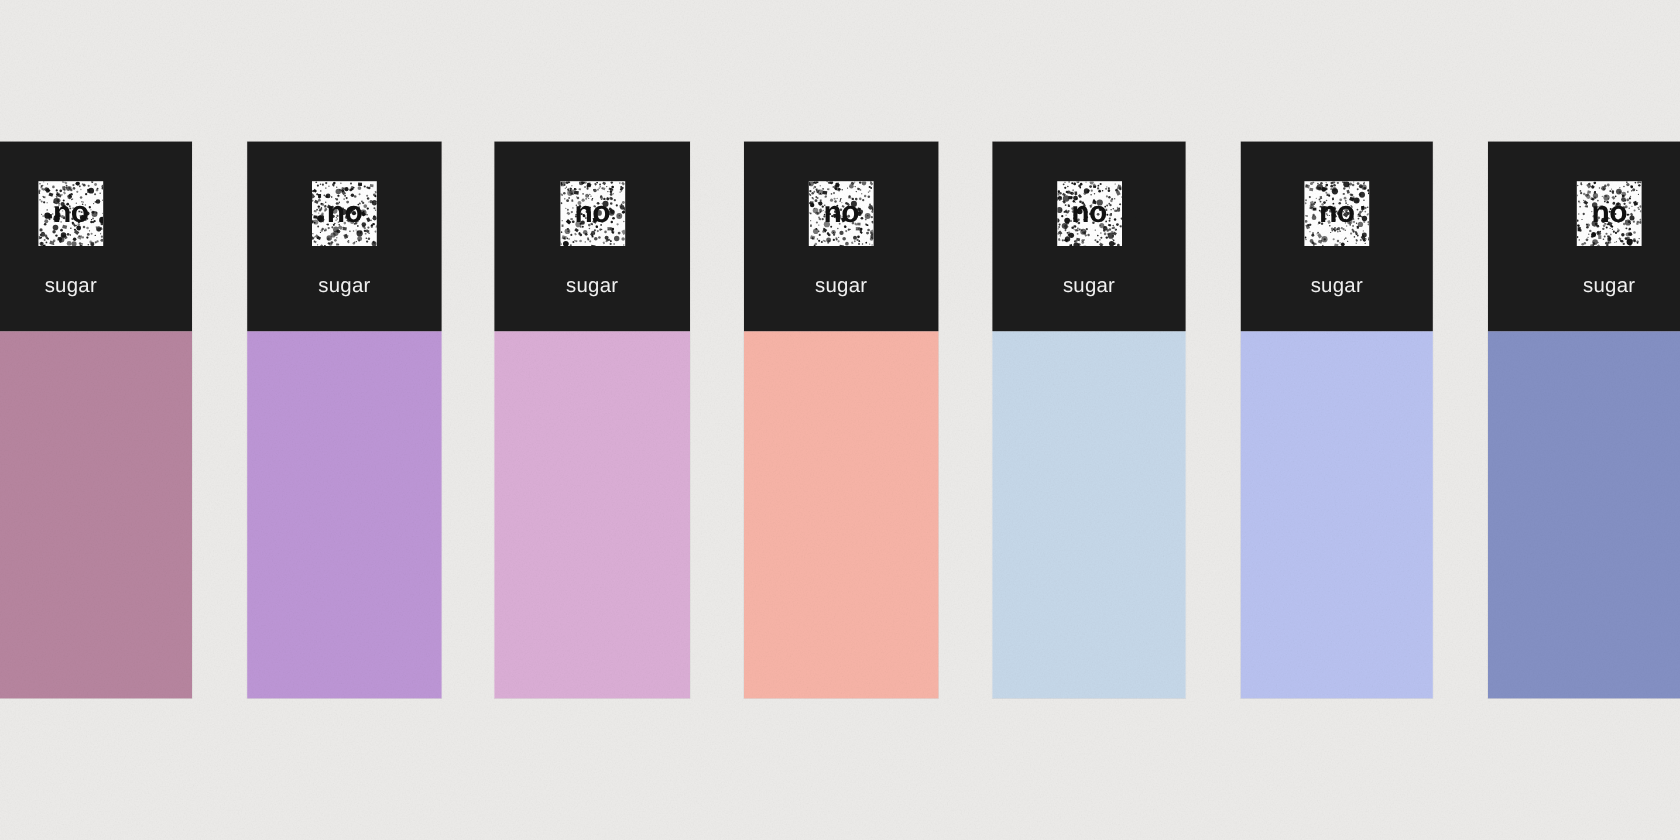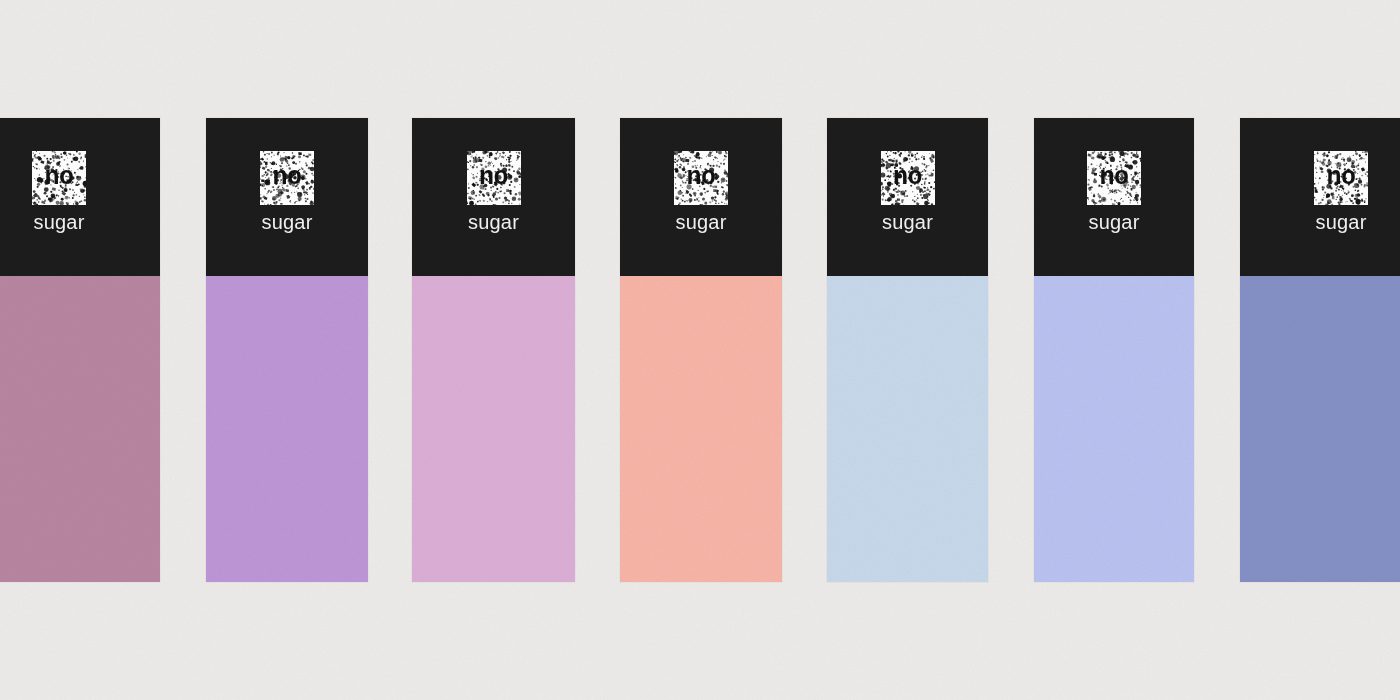--- a/index.html
+++ b/index.html
@@ -66,34 +66,34 @@
 
   .logo-speckle {
     position: absolute;
     inset: 0;
     z-index: 1;
   }
 
   .logo-word {
     position: relative;
     z-index: 2;
-    font-family: Liberation Mono, monospace;
+    font-family: Liberation Sans, sans-serif;
     font-weight: 700;
     font-size: 25px;
     line-height: 1;
     letter-spacing: -0.5px;
     color: #111111;
     transform: translateY(-1px);
   }
 
   .logo-sub {
-    margin-top: 7px;
+    margin-top: 24px;
     color: #f2f2f2;
     font-family: "Liberation Sans", sans-serif;
-    font-size: 20px;
+    font-size: 17px;
     line-height: 1;
     letter-spacing: .2px;
     font-weight: 400;
   }
 
   .pack-body {
     flex: 1 1 auto;
     width: 100%;
   }
 </style>

